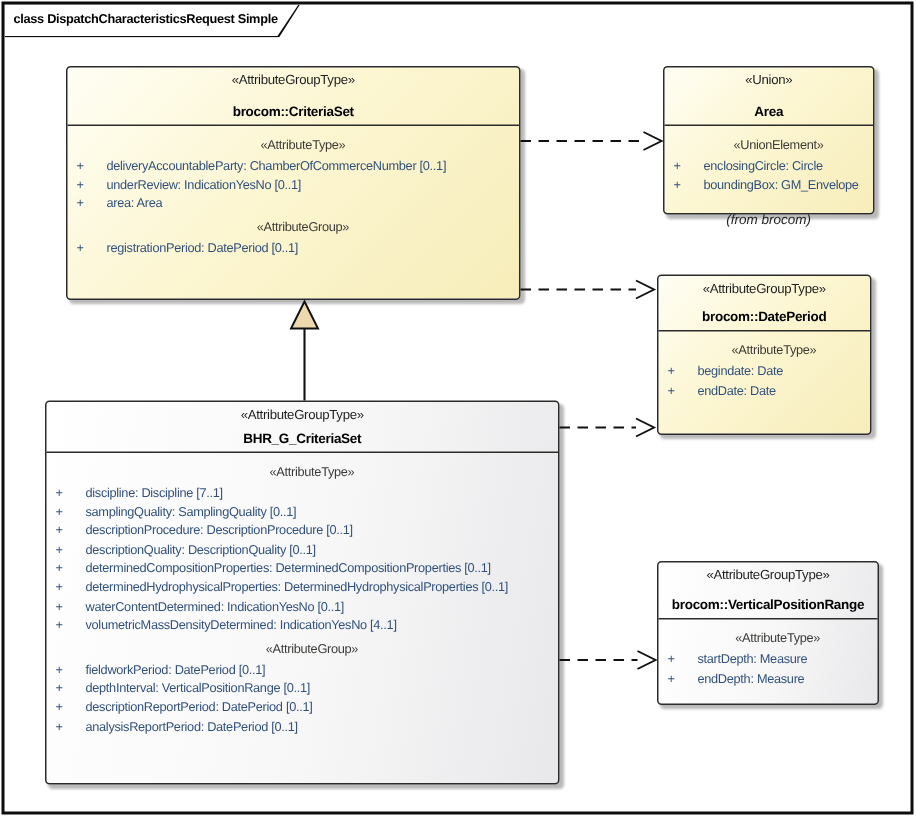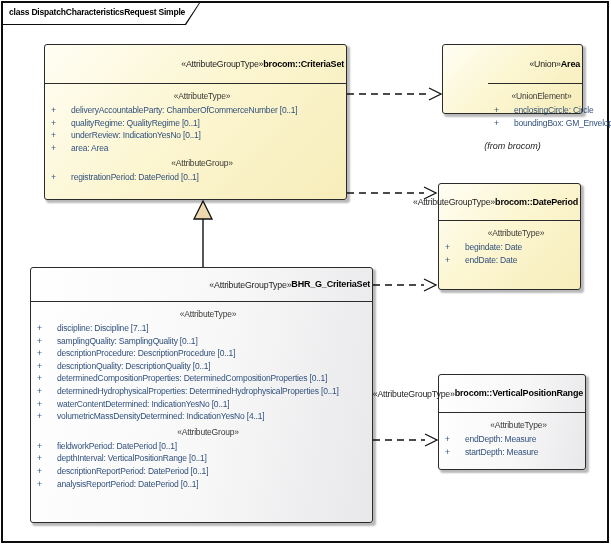--- a/index.html
+++ b/index.html
@@ -11,22 +11,22 @@
     clip-path:polygon(0 0,100% 0,calc(100% - 14px) 100%,0 100%);z-index:5;}
   .tab-inner{position:absolute;left:0;top:0;width:196px;height:21px;background:#ffffff;
     clip-path:polygon(0 0,100% 0,calc(100% - 14px) 100%,0 100%);}
   .tab-text{position:absolute;left:6px;top:4px;font-size:8.5px;font-weight:bold;color:#000;
     letter-spacing:-0.2px;white-space:nowrap;}
   
   .uml-class{position:absolute;border:1.4px solid #2b2b2b;border-radius:3px;
     box-shadow:2.5px 2.5px 2px rgba(0,0,0,0.28);box-sizing:border-box;}
   .uml-class.yellow{background:linear-gradient(135deg,#fffef4 0%,#fcf6d2 45%,#f7edba 100%);}
   .uml-class.gray{background:linear-gradient(100deg,#ffffff 0%,#f7f7f8 55%,#e8e8ea 100%);}
-  .cls-header{box-sizing:border-box;border-bottom:1.2px solid #2b2b2b;display:flex;flex-direction:row;
-    align-items:center;justify-content:flex-end;padding:2px 2px;}
+  .cls-header{box-sizing:border-box;border-bottom:1.2px solid #2b2b2b;display:flex;flex-direction:column;
+    align-items:center;justify-content:space-between;padding:2px 2px;}
   .stereo{font-size:8.8px;color:#1e1e1e;letter-spacing:-0.2px;white-space:nowrap;line-height:12px;}
   .cls-name{font-size:9px;font-weight:bold;color:#000;letter-spacing:-0.2px;white-space:nowrap;line-height:13px;}
   .cls-body{padding-top:5px;}
   .sec-label{font-size:8.5px;color:#3c3a36;letter-spacing:-0.2px;padding-left:13px;
     margin-top:3px;margin-bottom:2px;line-height:12px;white-space:nowrap;text-align:center;}
   .cls-body .sec-label:first-child{margin-top:1px;}
   .attr-row{font-size:8.5px;color:#31517c;letter-spacing:-0.2px;line-height:12.6px;
     padding-left:6px;white-space:nowrap;}
   .vis{display:inline-block;width:20px;color:#31517c;}
   
@@ -74,21 +74,20 @@
   </svg>
 
   <div class="uml-class yellow" style="left:44px;top:44px;width:303px;height:156px;">
     <div class="cls-header" style="height:39px;">
       <div class="stereo">«AttributeGroupType»</div>
       <div class="cls-name">brocom::CriteriaSet</div>
     </div>
     <div class="cls-body">
       <div class="sec-label">«AttributeType»</div>
       <div class="attr-row"><span class="vis">+</span><span>deliveryAccountableParty: ChamberOfCommerceNumber [0..1]</span></div>
-      <div class="attr-row"><span class="vis">+</span><span>qualityRegime: QualityRegime [0..1]</span></div>
       <div class="attr-row"><span class="vis">+</span><span>underReview: IndicationYesNo [0..1]</span></div>
       <div class="attr-row"><span class="vis">+</span><span>area: Area</span></div>
       <div class="sec-label">«AttributeGroup»</div>
       <div class="attr-row"><span class="vis">+</span><span>registrationPeriod: DatePeriod [0..1]</span></div>
     </div>
   </div>
 
   <div class="uml-class gray" style="left:30px;top:267px;width:343px;height:256px;">
     <div class="cls-header" style="height:34px;">
       <div class="stereo">«AttributeGroupType»</div>
@@ -105,21 +104,21 @@
       <div class="attr-row"><span class="vis">+</span><span>waterContentDetermined: IndicationYesNo [0..1]</span></div>
       <div class="attr-row"><span class="vis">+</span><span>volumetricMassDensityDetermined: IndicationYesNo [4..1]</span></div>
       <div class="sec-label">«AttributeGroup»</div>
       <div class="attr-row"><span class="vis">+</span><span>fieldworkPeriod: DatePeriod [0..1]</span></div>
       <div class="attr-row"><span class="vis">+</span><span>depthInterval: VerticalPositionRange [0..1]</span></div>
       <div class="attr-row"><span class="vis">+</span><span>descriptionReportPeriod: DatePeriod [0..1]</span></div>
       <div class="attr-row"><span class="vis">+</span><span>analysisReportPeriod: DatePeriod [0..1]</span></div>
     </div>
   </div>
 
-  <div class="uml-class yellow" style="left:442px;top:44px;width:141px;height:70px;padding-left:45px;">
+  <div class="uml-class yellow" style="left:442px;top:44px;width:141px;height:99px;">
     <div class="cls-header" style="height:39px;">
       <div class="stereo">«Union»</div>
       <div class="cls-name">Area</div>
     </div>
     <div class="cls-body">
       <div class="sec-label">«UnionElement»</div>
       <div class="attr-row"><span class="vis">+</span><span>enclosingCircle: Circle</span></div>
       <div class="attr-row"><span class="vis">+</span><span>boundingBox: GM_Envelope</span></div>
     </div>
   </div>
@@ -137,17 +136,17 @@
     </div>
   </div>
 
   <div class="uml-class gray" style="left:438px;top:374px;width:148px;height:96px;">
     <div class="cls-header" style="height:38px;">
       <div class="stereo">«AttributeGroupType»</div>
       <div class="cls-name">brocom::VerticalPositionRange</div>
     </div>
     <div class="cls-body">
       <div class="sec-label">«AttributeType»</div>
+      <div class="attr-row"><span class="vis">+</span><span>startDepth: Measure</span></div>
       <div class="attr-row"><span class="vis">+</span><span>endDepth: Measure</span></div>
-      <div class="attr-row"><span class="vis">+</span><span>startDepth: Measure</span></div>
     </div>
   </div>
 </div>
 
 </body></html>

